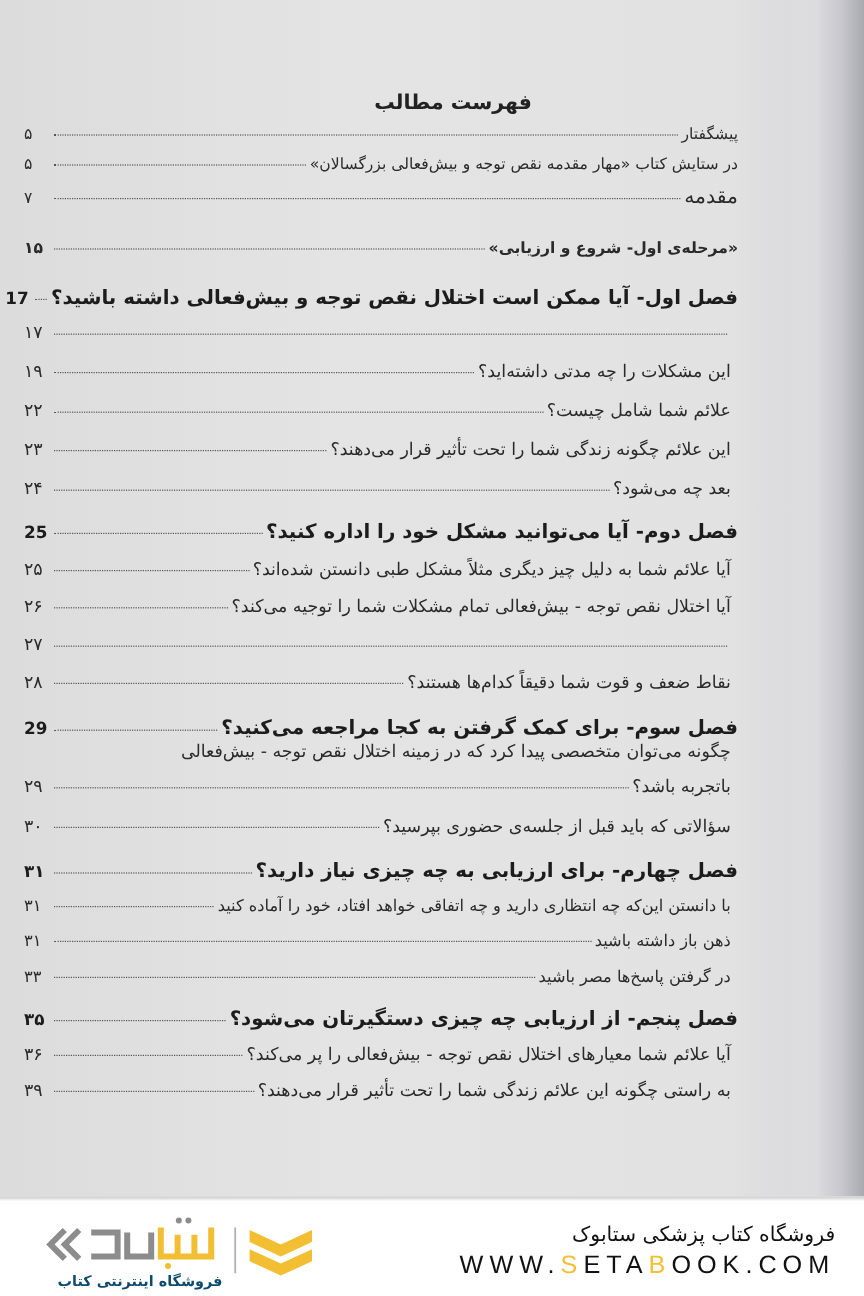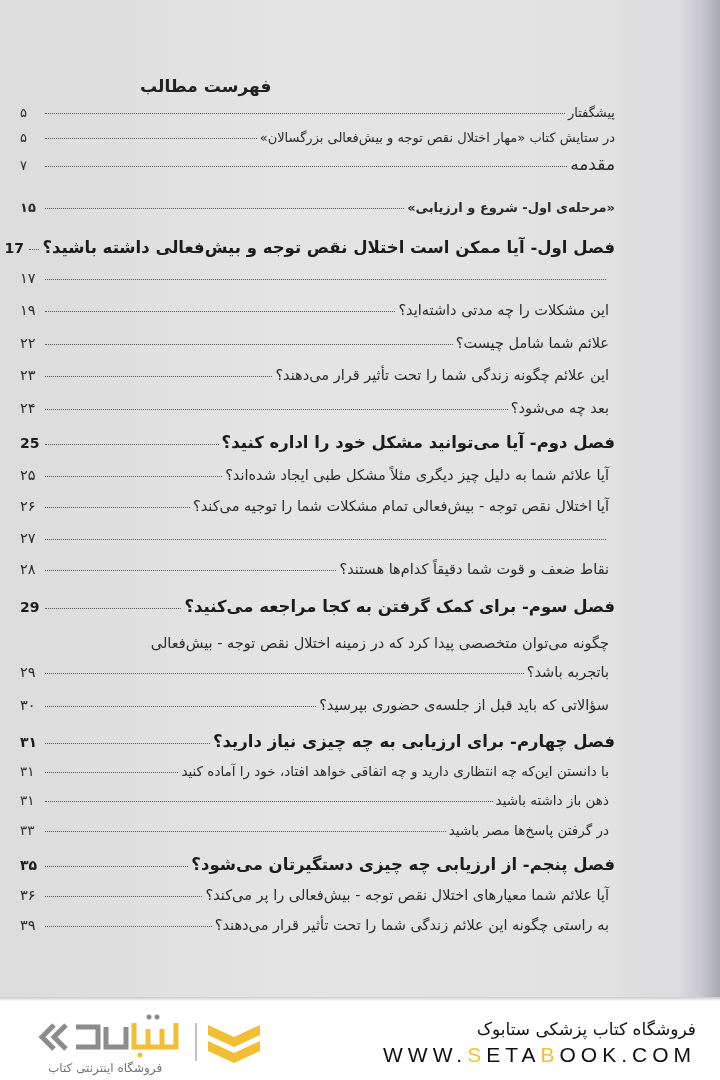--- a/index.html
+++ b/index.html
@@ -16,21 +16,21 @@
     }
     .bleed {
       position: absolute; left: 620px; top: 0; width: 100px; height: 997px;
       background: linear-gradient(90deg, rgba(255,255,255,0) 0%, rgba(230,230,232,0.6) 60%, #c9c9cf 80%, #a9a9b0 100%);
     }
     .toc {
       position: absolute; left: 20px; top: 72px; width: 595px;
       direction: rtl; color: #2a2a2a;
     }
     .toc-title {
-      text-align: left; font-size: 17px; font-weight: bold;
+      text-align: center; font-size: 17px; font-weight: bold;
       color: #222; margin-right: 0; height: 28px; line-height: 28px;
       padding-left: 120px;
     }
     .row {
       display: flex; align-items: baseline; direction: rtl;
       font-size: 14.5px; line-height: 1;
     }
     .row .label { white-space: nowrap; }
     .row .dots {
       flex: 1; border-bottom: 1.5px dotted #555; margin: 0 3px;
@@ -45,22 +45,22 @@
     .row.sub { padding-right: 6px; }
     .wrap-line { font-size: 14.5px; padding-right: 6px; letter-spacing: 0.3px; white-space: nowrap; }
 
     .footer {
       position: absolute; left: 0; top: 997px; width: 720px; height: 83px;
       background: #ffffff;
     }
     .footer-topline { position: absolute; left: 0; top: 0; width: 720px; height: 4px; background: linear-gradient(#c8c8c8, #ffffff); }
     .logo { position: absolute; left: 36px; top: 14px; width: 250px; height: 62px; }
     .logo-sub {
-      position: absolute; left: 48px; top: 64px; font-size: 12px; color: #737373;
-      direction: rtl; white-space: nowrap;
+      position: absolute; left: 48px; top: 64px; font-size: 12px; color: #0c4a6e;
+      direction: rtl; white-space: nowrap; font-weight: bold;
     }
     .shop-name {
       position: absolute; right: 24px; top: 22px; direction: rtl;
       font-size: 17px; color: #111; white-space: nowrap; margin-left: 43px;
     }
     .shop-url {
       position: absolute; right: 24px; top: 46px; direction: ltr;
       font-size: 21px; letter-spacing: 5px; color: #111; white-space: nowrap;
       font-family: Liberation Sans, sans-serif;
     }
@@ -74,21 +74,21 @@
 
   <div class="toc">
     <div class="toc-title">فهرست مطالب</div>
 
     <div class="row small" style="margin-top:6px">
       <span class="label">پیشگفتار</span>
       <span class="dots"></span>
       <span class="page-num">۵</span>
     </div>
     <div class="row small" style="margin-top:12px">
-      <span class="label">در ستایش کتاب «مهار اختلال نقص توجه و بیش‌فعالی بزرگسالان»</span>
+      <span class="label">در ستایش کتاب «مهار مقدمه نقص توجه و بیش‌فعالی بزرگسالان»</span>
       <span class="dots"></span>
       <span class="page-num">۵</span>
     </div>
     <div class="row small" style="margin-top:12px">
       <span class="label" style="font-size:17px">مقدمه</span>
       <span class="dots"></span>
       <span class="page-num">۷</span>
     </div>
     <div class="row small" style="margin-top:28px; font-weight:bold">
       <span class="label">«مرحله‌ی اول- شروع و ارزیابی»</span>
@@ -125,21 +125,21 @@
       <span class="dots"></span>
       <span class="page-num">۲۴</span>
     </div>
 
     <div class="row chapter" style="margin-top:20px">
       <span class="label">فصل دوم- آیا می‌توانید مشکل خود را اداره کنید؟</span>
       <span class="dots"></span>
       <span class="page-num">25</span>
     </div>
     <div class="row sub" style="margin-top:16px">
-      <span class="label">آیا علائم شما به دلیل چیز دیگری مثلاً مشکل طبی ایجاد شده‌اند؟</span>
+      <span class="label">آیا علائم شما به دلیل چیز دیگری مثلاً مشکل طبی دانستن شده‌اند؟</span>
       <span class="dots"></span>
       <span class="page-num">۲۵</span>
     </div>
     <div class="row sub" style="margin-top:17px">
       <span class="label">آیا اختلال نقص توجه - بیش‌فعالی تمام مشکلات شما را توجیه می‌کند؟</span>
       <span class="dots"></span>
       <span class="page-num">۲۶</span>
     </div>
     <div class="row sub" style="margin-top:17px">
       <span class="dots"></span>
@@ -149,21 +149,21 @@
       <span class="label">نقاط ضعف و قوت شما دقیقاً کدام‌ها هستند؟</span>
       <span class="dots"></span>
       <span class="page-num">۲۸</span>
     </div>
 
     <div class="row chapter" style="margin-top:22px">
       <span class="label">فصل سوم- برای کمک گرفتن به کجا مراجعه می‌کنید؟</span>
       <span class="dots"></span>
       <span class="page-num">29</span>
     </div>
-    <div class="wrap-line" style="margin-top:20px">چگونه می‌توان متخصصی پیدا کرد که در زمینه اختلال نقص توجه - بیش‌فعالی</div>
+    <div class="wrap-line" style="margin-top:4px">چگونه می‌توان متخصصی پیدا کرد که در زمینه اختلال نقص توجه - بیش‌فعالی</div>
     <div class="row sub" style="margin-top:14px">
       <span class="label">باتجربه باشد؟</span>
       <span class="dots"></span>
       <span class="page-num">۲۹</span>
     </div>
     <div class="row sub" style="margin-top:18px">
       <span class="label">سؤالاتی که باید قبل از جلسه‌ی حضوری بپرسید؟</span>
       <span class="dots"></span>
       <span class="page-num">۳۰</span>
     </div>

